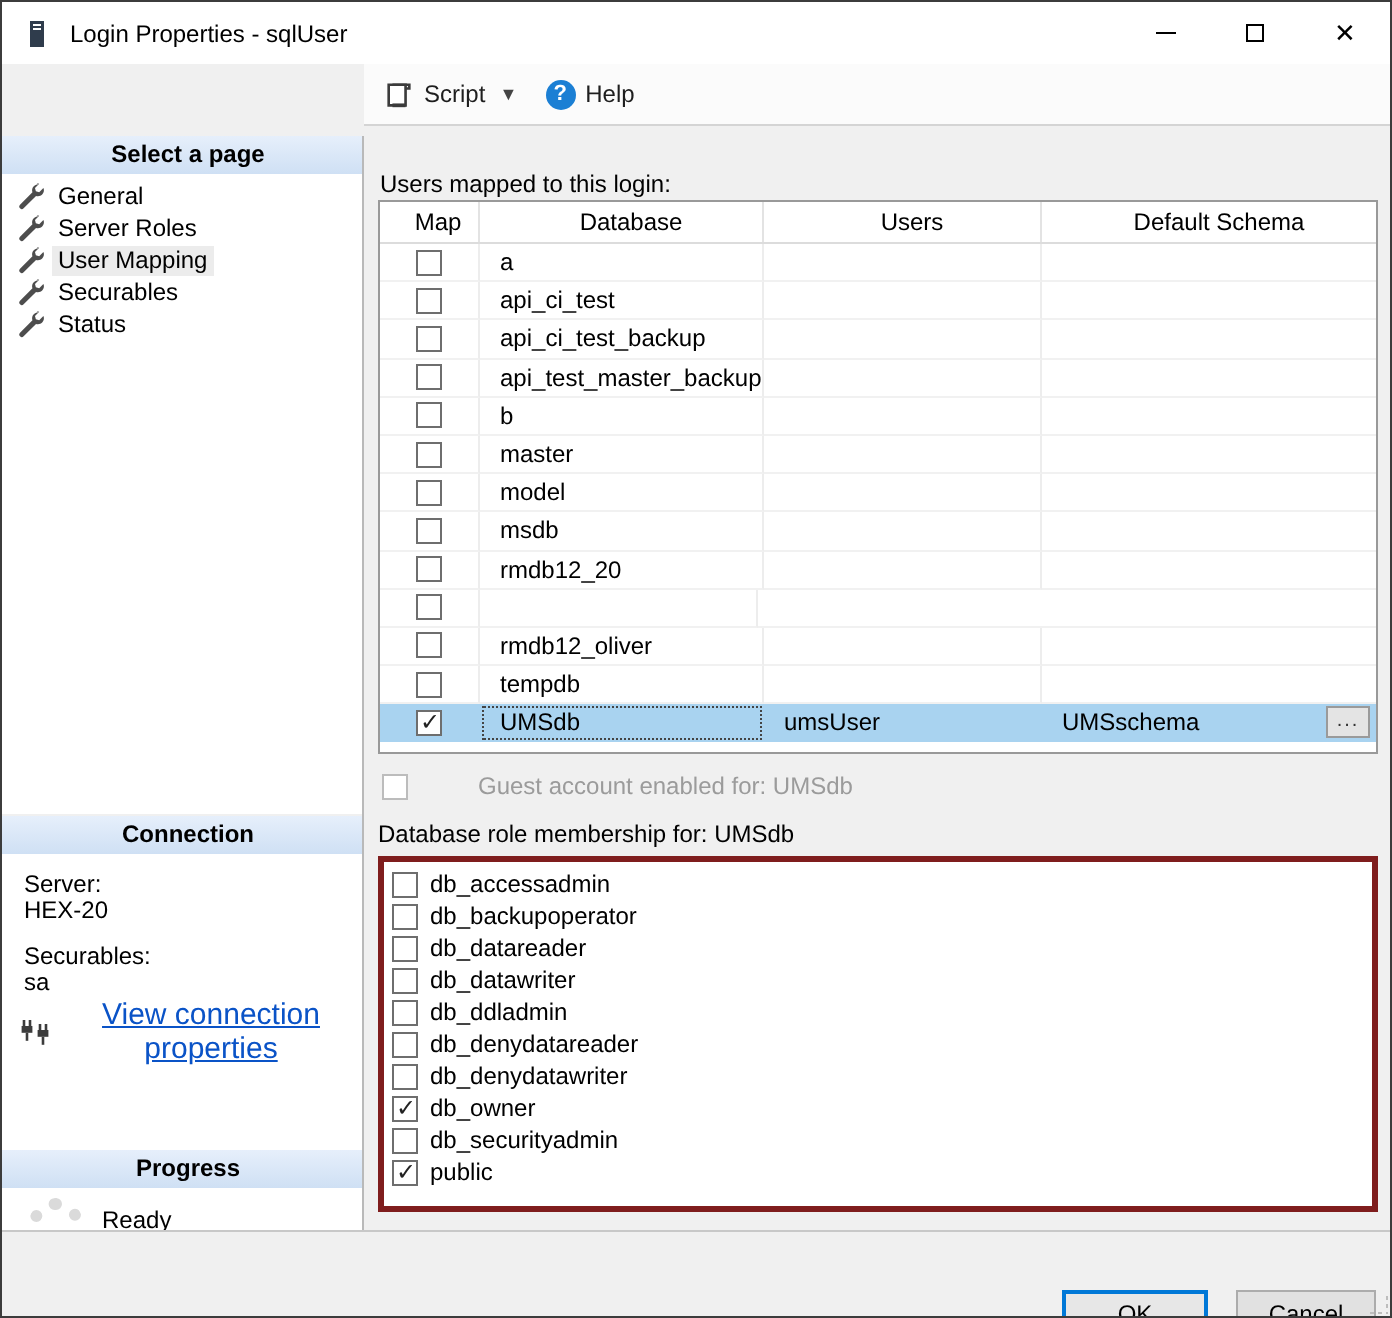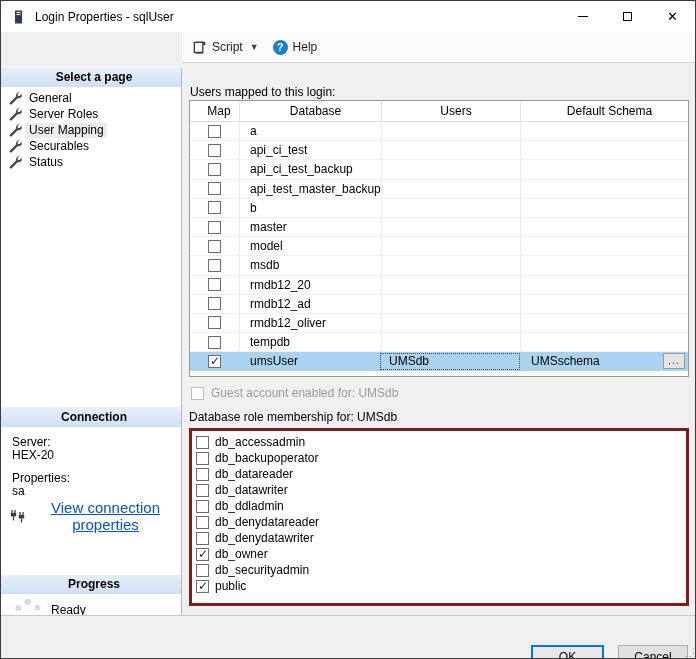--- a/index.html
+++ b/index.html
@@ -74,21 +74,21 @@
 
   .cb { width:13px; height:13px; background:#fff; border:1px solid #6e6e6e; position:relative; flex:0 0 auto; }
   .cb.checked::after { content:"\2713"; position:absolute; left:1px; top:-2px; font-size:12px; font-weight:bold; color:#222; }
   .cb.disabled { border-color:#bcbcbc; }
 
   .ellipsis-btn { display:none; }
   .trow.selected .ellipsis-btn { display:flex; position:absolute; right:3px; top:50%; transform:translateY(-50%);
       width:22px; height:16px; align-items:center; justify-content:center;
       background:#e4e4e4; border:1px solid #9a9a9a; font-size:10px; line-height:1; color:#333; letter-spacing:1px; }
 
-  .guest-row { position:absolute; left:9px; top:322px; display:flex; align-items:center; }
+  .guest-row { position:absolute; left:9px; top:322px; display:flex; align-items:center;gap:28px; }
   .guest-label { font-size:12px; color:#9b9b9b; margin-left:7px; }
 
   .role-list { position:absolute; left:7px; top:364px; width:500px; height:178px; background:#fff; border:3px solid #7f1d1d; padding-top:3px; overflow:hidden; }
   .role-item { height:16px; display:flex; align-items:center; padding-left:4px; font-size:12px; color:#000; }
   .role-item .cb { margin-right:6px; }
 
   
   .footer { position:absolute; left:0; top:614px; width:696px; height:45px; background:#f0f0f0; border-top:1px solid #c8c8c8; }
   .btn { position:absolute; top:13px; height:23px; font-size:12px; color:#000; display:flex; align-items:center; justify-content:center; cursor:default;margin-top:16px; }
   .btn-ok { left:530px; width:73px; background:#e7e7e7; border:2px solid #0078d7; }
@@ -174,21 +174,21 @@
       </svg>
     </span>
     <span class="pi-label">Status</span>
   </div>
 </div>
 
     <div class="panel-header conn-header">Connection</div>
     <div class="conn-box">
       <span class="conn-line" style="top:8px">Server:</span>
       <span class="conn-line" style="top:21px">HEX-20</span>
-      <span class="conn-line" style="top:44px">Properties:</span>
+      <span class="conn-line" style="top:44px">Securables:</span>
       <span class="conn-line" style="top:57px">sa</span>
       <div class="conn-link-row">
         <span class="plug-icon">
           <svg viewBox="0 0 17 15" width="17" height="15" fill="none" stroke="#3c3c3c" stroke-width="1.3">
             <path d="M3 1v3M6 1v3"></path>
               <rect x="1.8" y="4" width="5.4" height="3.4" fill="#3c3c3c" stroke="none"></rect>
               <path d="M4.5 7.4v4"></path>
             <path d="M11 3v3M14 3v3"></path>
               <rect x="9.8" y="6" width="5.4" height="3.4" fill="#3c3c3c" stroke="none"></rect>
               <path d="M12.5 9.4v4"></path>
@@ -340,21 +340,20 @@
     <div class="tc tc-schema">
       <span></span>
 
     </div>
   </div>
 
   <div class="trow">
     <div class="tc tc-map">
               <span class="cb"></span>
             </div>
-    <div class="tc tc-db">rmdb12_ad</div>
     <div class="tc tc-user"></div>
     <div class="tc tc-schema">
       <span></span>
 
     </div>
   </div>
 
   <div class="trow">
     <div class="tc tc-map">
               <span class="cb"></span>
@@ -376,22 +375,22 @@
     <div class="tc tc-schema">
       <span></span>
 
     </div>
   </div>
 
   <div class="trow selected">
     <div class="tc tc-map">
               <span class="cb checked"></span>
             </div>
+    <div class="tc tc-db">UMSdb</div>
     <div class="tc tc-user">umsUser</div>
-    <div class="tc tc-db">UMSdb</div>
     <div class="tc tc-schema">
       <span>UMSschema</span>
       <span class="ellipsis-btn">...</span>
     </div>
   </div>
 </div>
     </div>
 
     <div class="guest-row">
       <span class="cb disabled"></span>

